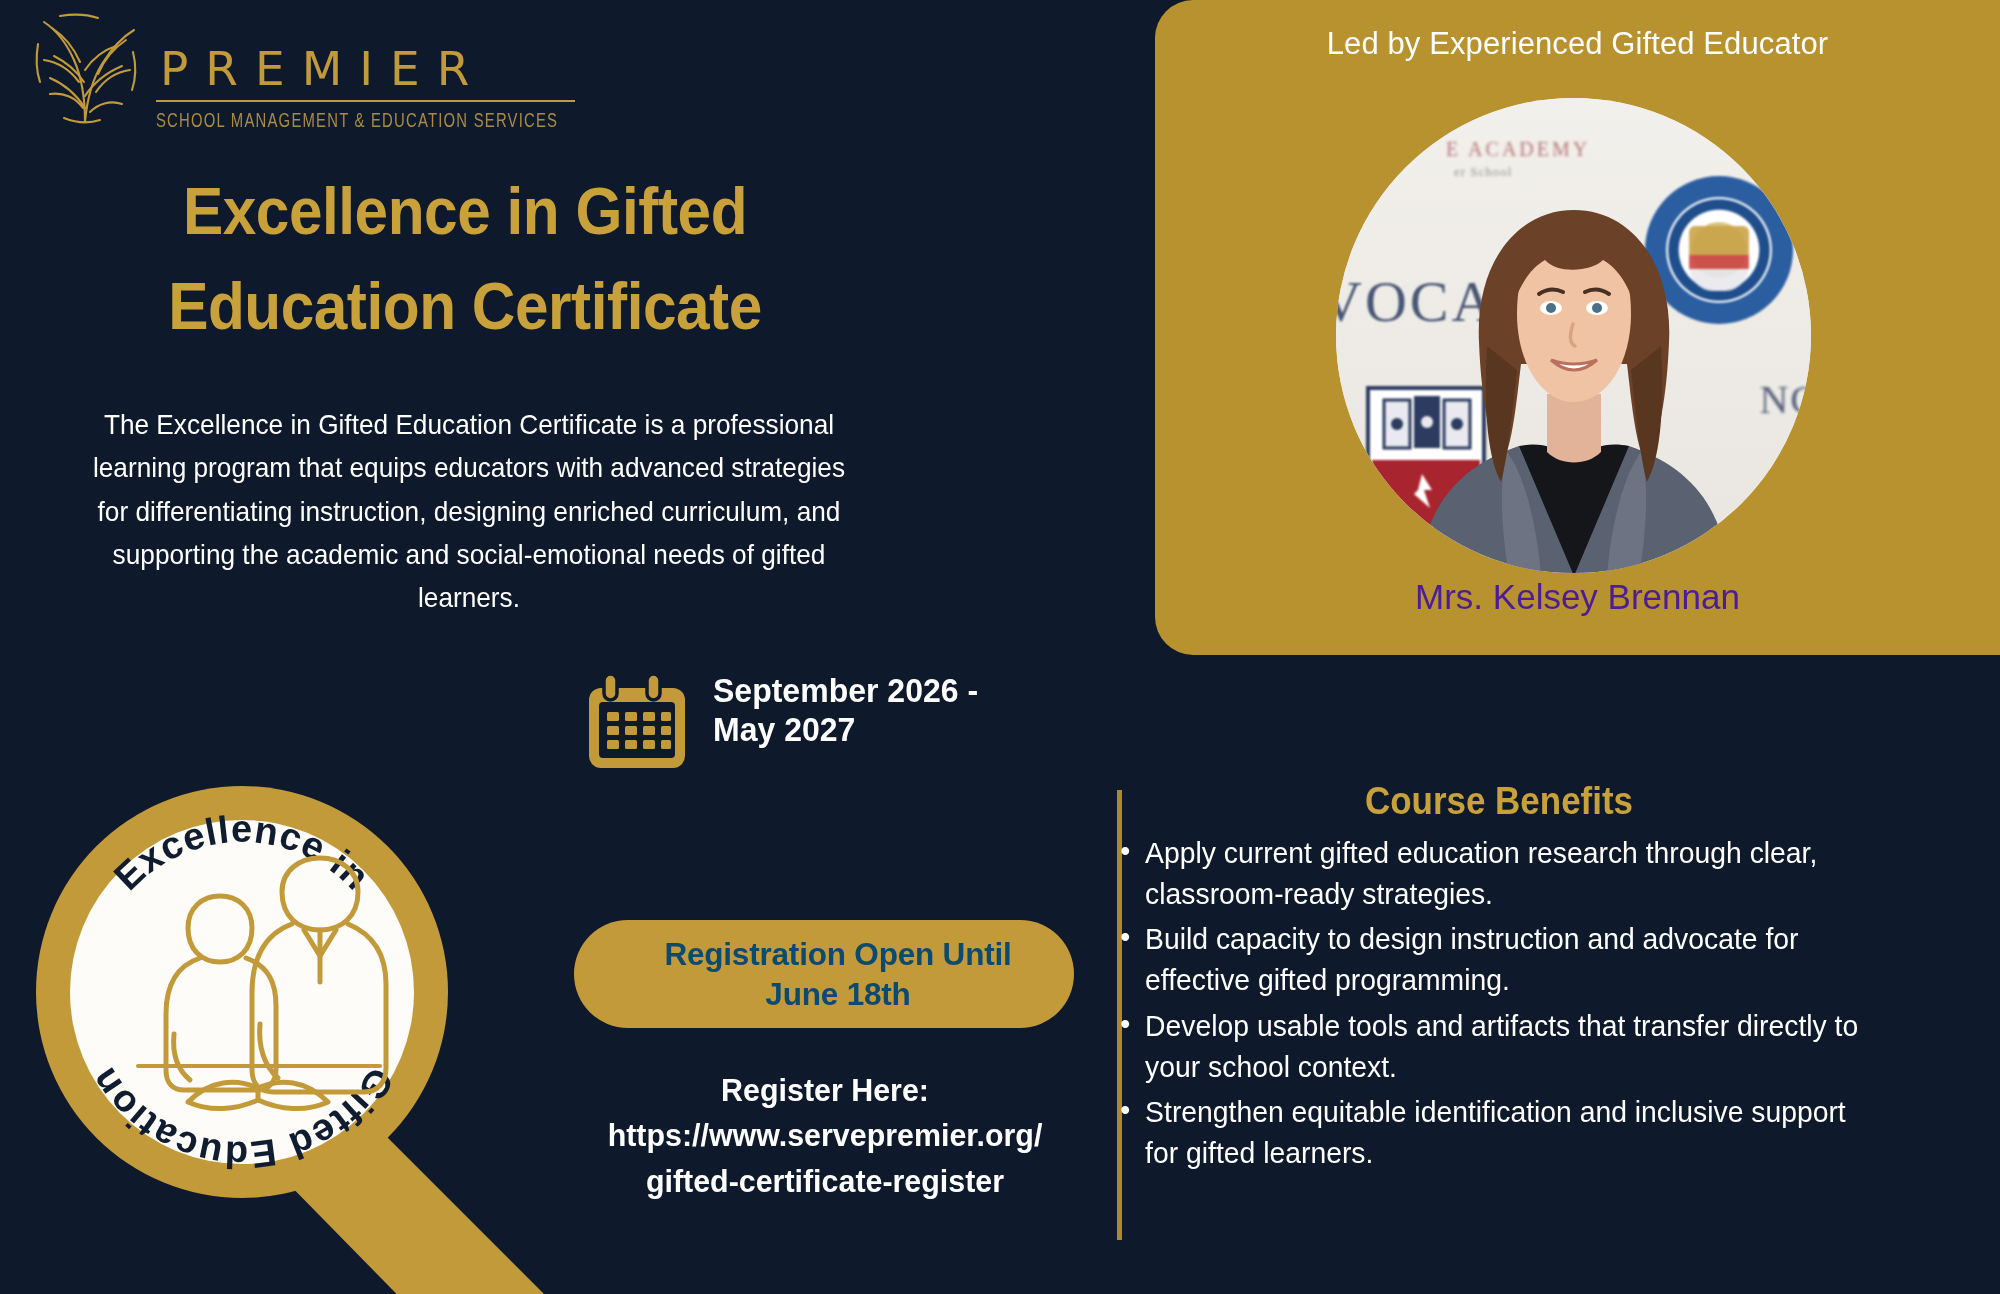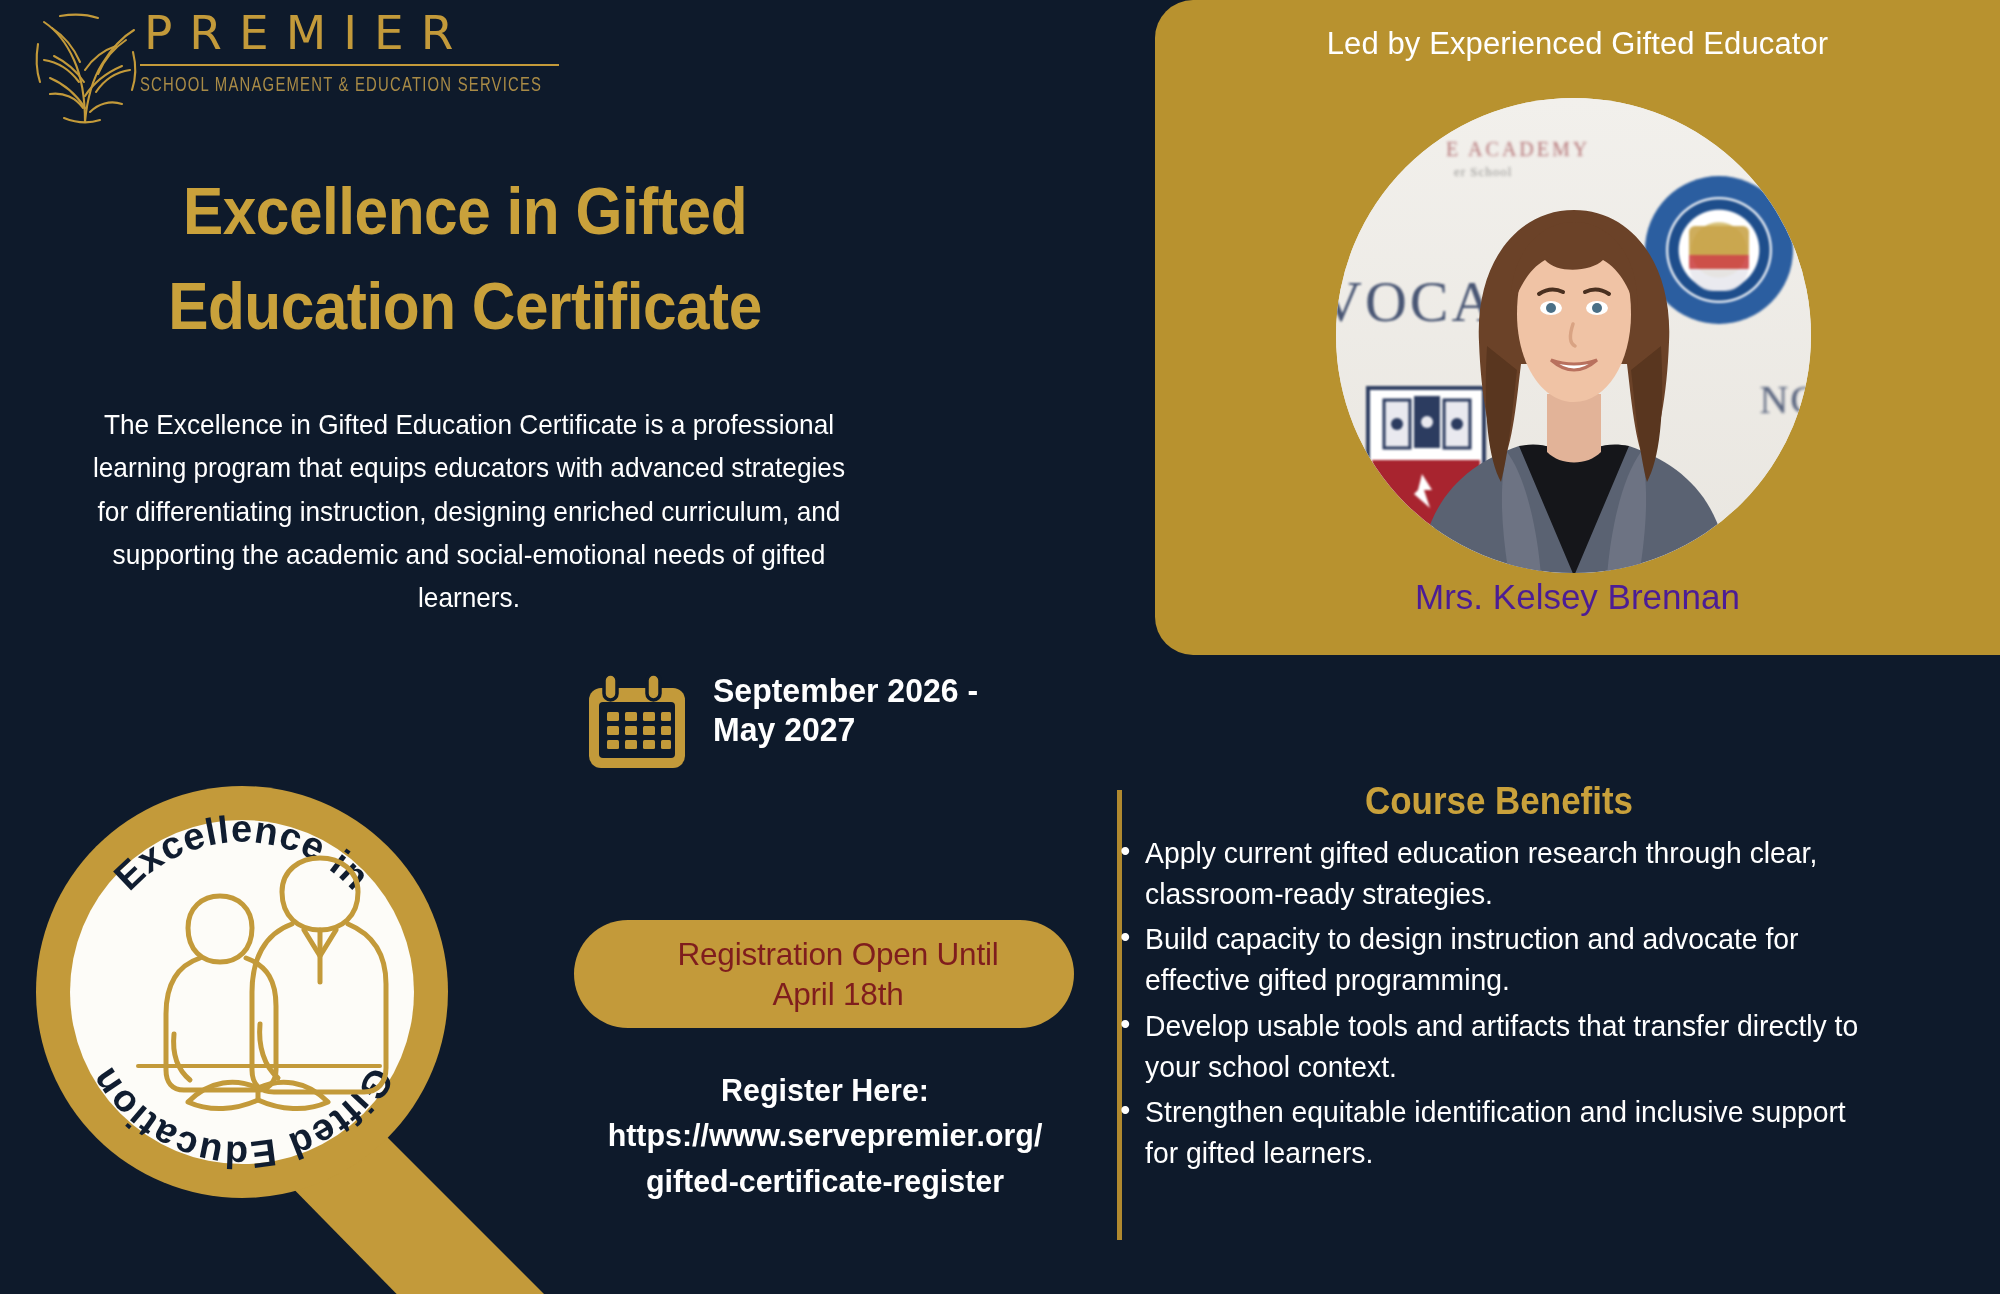--- a/index.html
+++ b/index.html
@@ -12,21 +12,21 @@
   }
   #flyer {
     position:absolute; inset:0;
     background:#0e1a2b;
     overflow:hidden;
   }
 
   
   #logo-block {
     position:absolute; left:30px; top:8px;
-    display:flex; align-items:flex-start; gap:0;
+    display:flex; align-items:flex-end; gap:16px;
   }
   #logo-mark { width:110px; height:118px; flex:0 0 auto; }
   #logo-words { display:flex; flex-direction:column; }
   #logo-name {
     font-family:"DejaVu Sans", sans-serif;
     font-size:47px; letter-spacing:17px;
     color:#c39a3a; line-height:1.05; font-weight:400;
     padding-left:4px;
   }
   #logo-rule { height:2px; background:#c39a3a; width:100%; margin:7px 0 6px 0; }
@@ -145,21 +145,21 @@
   }
 
   
   #cta-pill {
     position:absolute; left:574px; top:920px; width:500px; height:108px;
     background:#c39a3a; border-radius:60px;
     display:flex; align-items:center; justify-content:center;
     text-align:center;
   }
   #cta-pill-label {
-    color:#7f1d1d; font-weight:normal; font-size:31.5px; line-height:1.28;
+    color:#0c4a6e; font-weight:bold; font-size:31.5px; line-height:1.28;
     letter-spacing:-0.2px;
     margin-left:28px;
   }
 
   
   #register-block {
     position:absolute; left:540px; top:1068px; width:570px;
     text-align:center; color:#ffffff;
     font-weight:bold; font-size:32px; line-height:1.42;
     transform:scaleX(0.95); transform-origin:center top;
@@ -309,21 +309,21 @@
         <div>September 2026 -</div>
         <div>May 2027</div>
       </div>
     </div>
 
   </div>
 
   <div id="cta-pill">
     <div id="cta-pill-label">
       <div>Registration Open Until</div>
-      <div>April 18th</div>
+      <div>June 18th</div>
     </div>
   </div>
 
   <div id="register-block">
     <div>Register Here:</div>
     <div>https://www.servepremier.org/</div>
     <div>gifted-certificate-register</div>
   </div>
 
   <div id="divider"></div>

